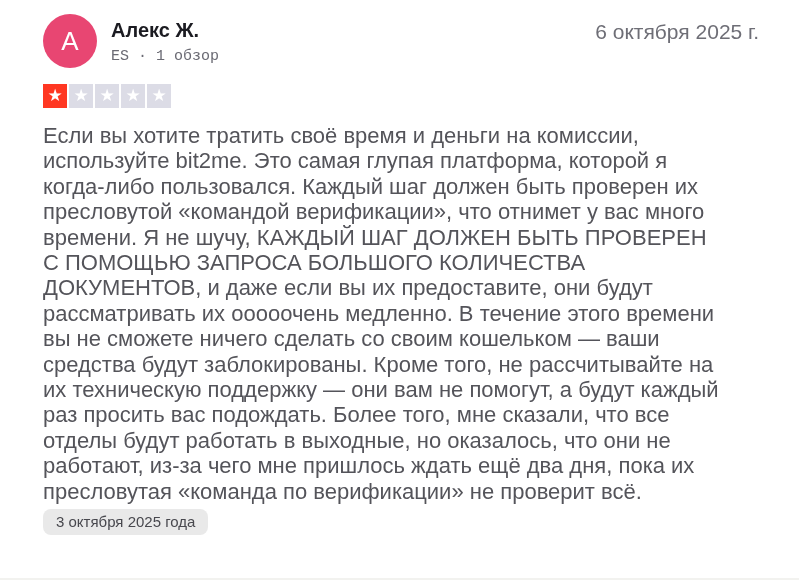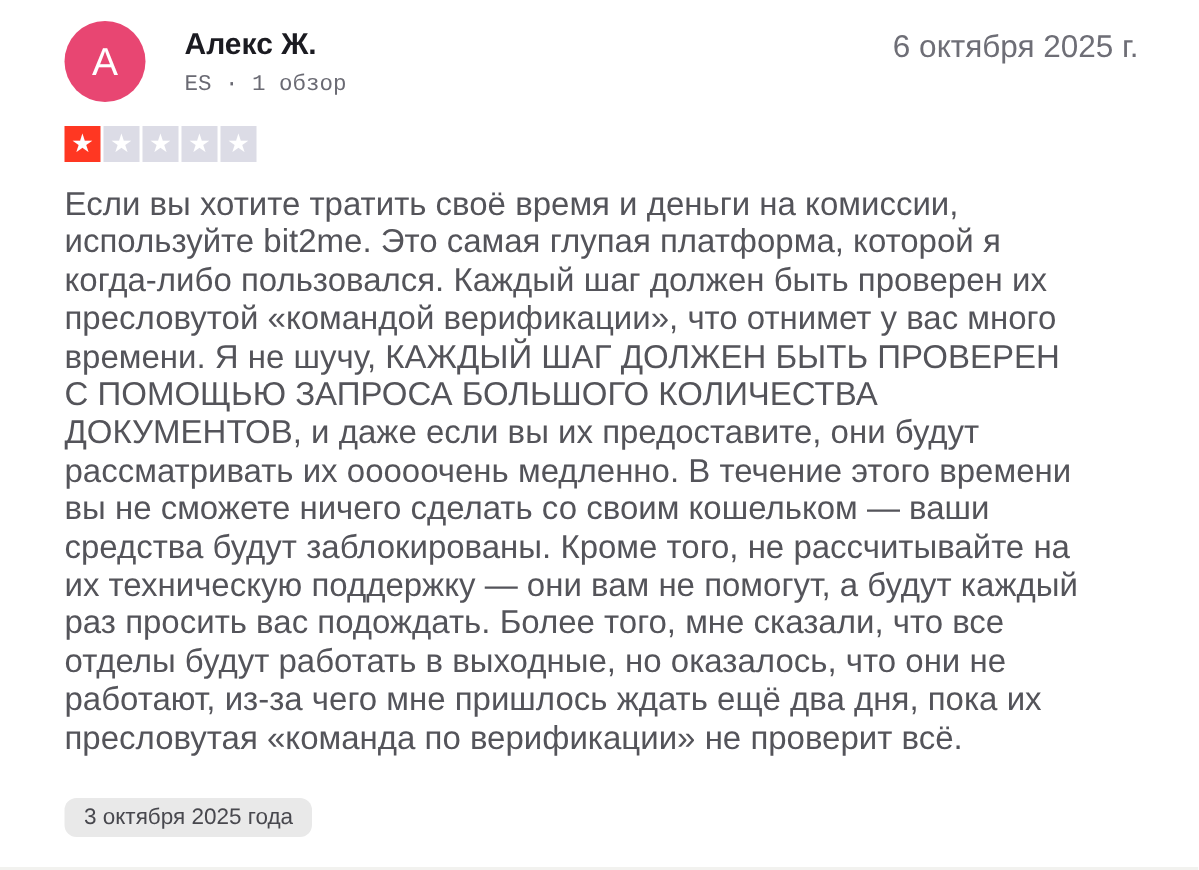--- a/index.html
+++ b/index.html
@@ -27,21 +27,21 @@
     background: #e84672;
     color: #ffffff;
     font-size: 26px;
     display: flex;
     align-items: center;
     justify-content: center;
     flex: 0 0 auto;
     cursor: pointer;
   }
   .author-block {
-    margin-left: 26px;
+    margin-left: 14px;
     padding-top: 4px;
     flex: 1 1 auto;
   }
   .author-name {
     font-size: 20px;
     font-weight: 700;
     color: #1b1b21;
     line-height: 1.2;
     cursor: pointer;
   }
@@ -86,21 +86,21 @@
     font-weight: 400;
   }
   .body-text {
     margin: 15px 0 0 0;
     max-width: 680px;
     font-size: 22px;
     line-height: 25.4px;
     color: #54545a;
   }
   .tags {
-    margin-top: 28px;
+    margin-top: 5px;
     display: flex;
     gap: 10px;
   }
   .tag {
     background: #e9e9e9;
     color: #48484e;
     border-radius: 8px;
     padding: 4px 13px;
     font-size: 15px;
     line-height: 18px;

